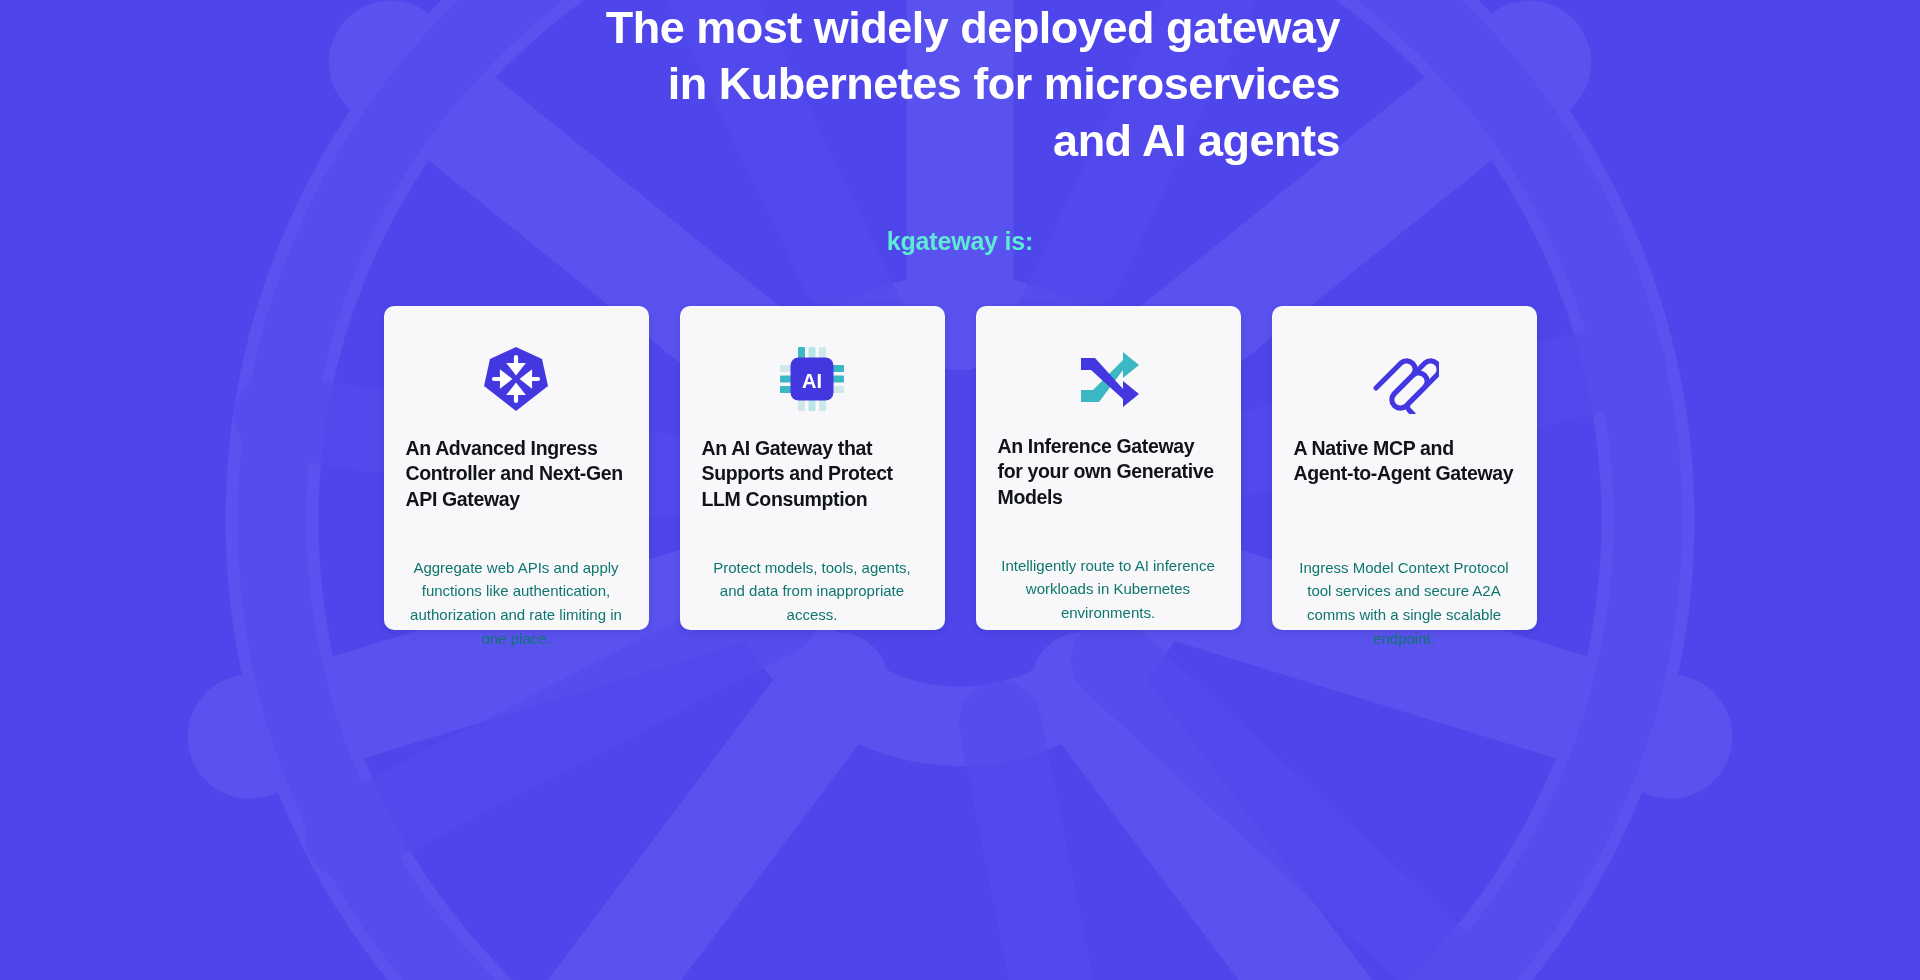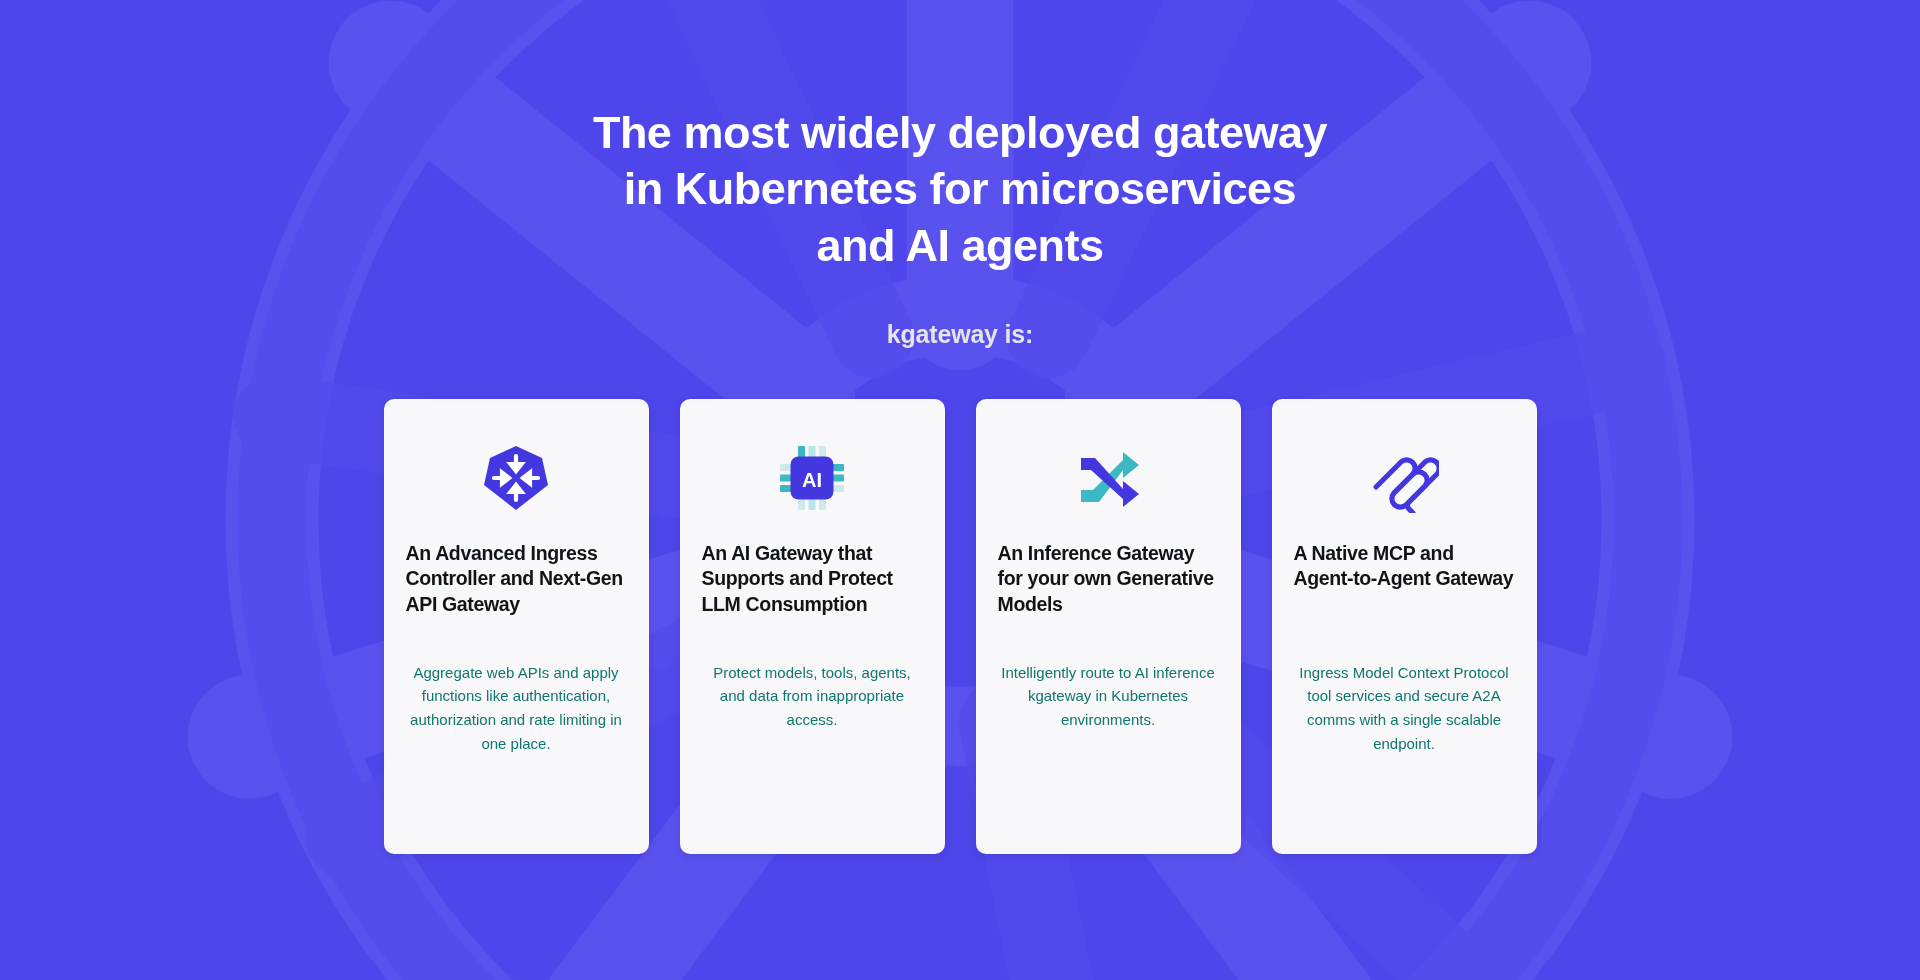--- a/index.html
+++ b/index.html
@@ -27,47 +27,46 @@
     position:relative;
     z-index:2;
     width:1920px;
     height:980px;
     display:flex;
     flex-direction:column;
     align-items:center;
   }
 
   #hero-title {
-    margin-top:105px;
     width:760px;
-    text-align:center;
+    text-align:right;
     color:#ffffff;
     font-size:45px;
     font-weight:bold;
     line-height:1.25;
     letter-spacing:-0.5px;
   }
 
   #hero-subtitle {
-    margin-top:46px;
-    color:#e5e5e5;
+    margin-top:58px;
+    color:#5eead4;
     font-size:25px;
     font-weight:bold;
     letter-spacing:-0.2px;
   }
 
   #cards {
     margin-top:50px;
     display:flex;
     gap:31px;
   }
 
   .card {
     width:265px;
-    height:455px;
+    height:324px;
     background:#f8f8fa;
     border-radius:10px;
     box-shadow:0 2px 10px rgba(20,10,80,0.13);
     display:flex;
     flex-direction:column;
     align-items:center;
     padding:38px 22px 20px 22px;
   }
 
   .card-icon {
@@ -210,21 +209,21 @@
     <div class="card">
       <div class="card-icon">
         <svg width="70" height="68" viewBox="0 0 70 68" aria-hidden="true">
 
           <path d="M8 46 L20 46 L50 16 L50 8 L66 21 L50 34 L50 26 L26 58 L8 58 Z" fill="#3cb7c4"></path>
 
           <path d="M8 14 L22 14 L50 45 L50 37 L66 50 L50 63 L50 55 L18 26 L8 26 Z" fill="#4338e0"></path>
         </svg>
       </div>
       <div class="card-title">An Inference Gateway for your own Generative Models</div>
-      <div class="card-desc">Intelligently route to AI inference kgateway in Kubernetes environments.</div>
+      <div class="card-desc">Intelligently route to AI inference workloads in Kubernetes environments.</div>
     </div>
 
     <div class="card">
       <div class="card-icon">
         <svg width="70" height="70" viewBox="0 0 70 70" aria-hidden="true">
           <g fill="none" stroke="#4338e0" stroke-width="5.2" stroke-linecap="round" stroke-linejoin="round">
             <path d="M7 44 L32 19 a8.5 8.5 0 0 1 12 12 L25 50"></path>
             <path d="M25 50 a8.5 8.5 0 0 0 12 12 L56 43 a8.5 8.5 0 0 0 -12 -12 L25 50"></path>
             <path d="M44 31 L56 19 a8.5 8.5 0 0 1 12 12 L40 59 a5 5 0 0 0 0 7 L44 70"></path>
           </g>

